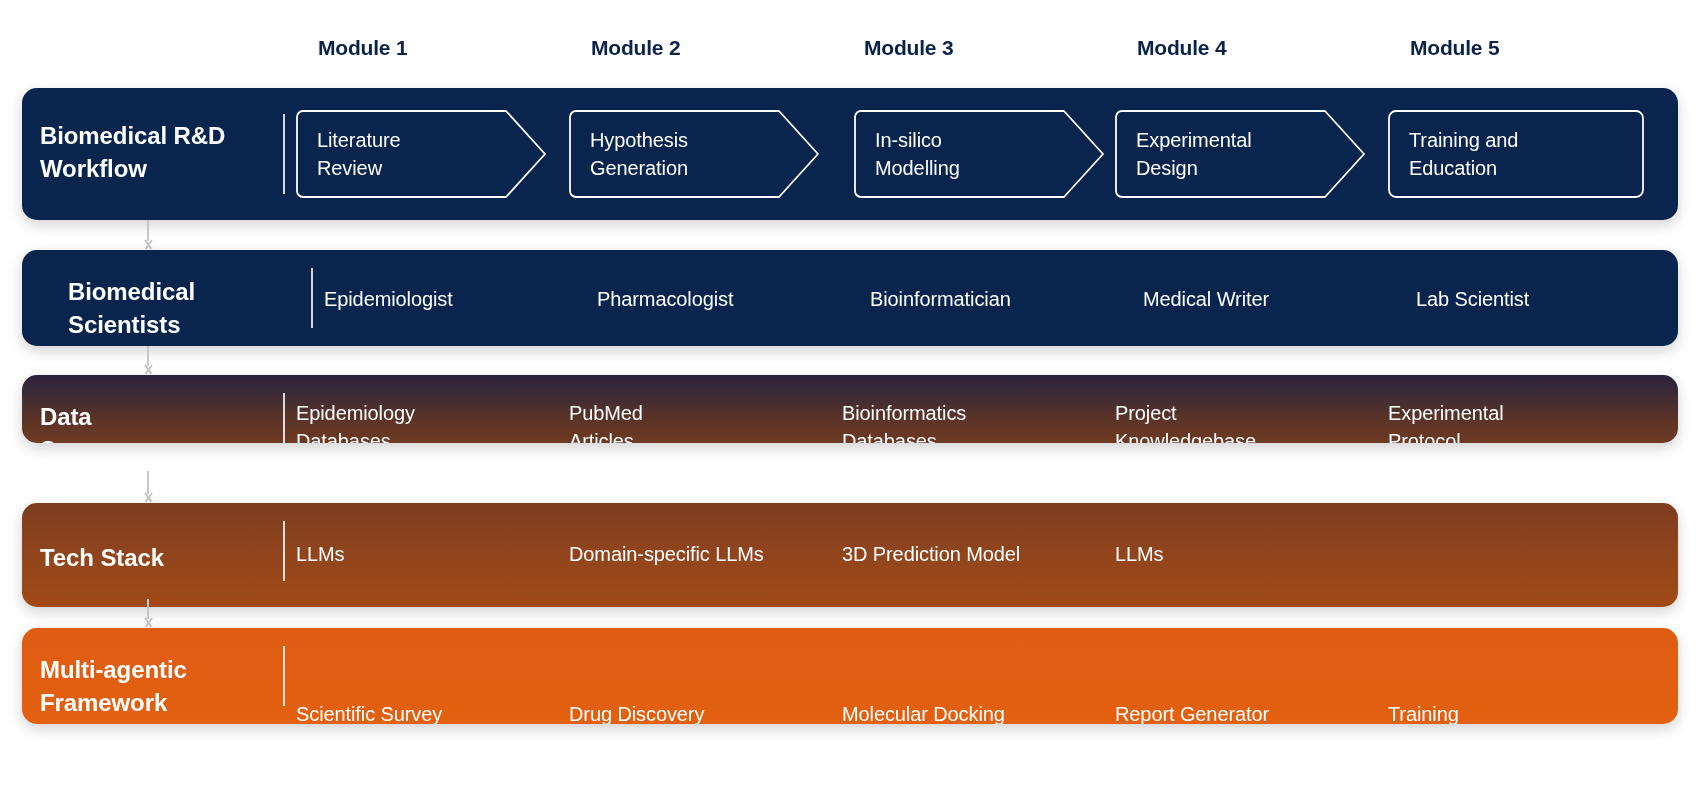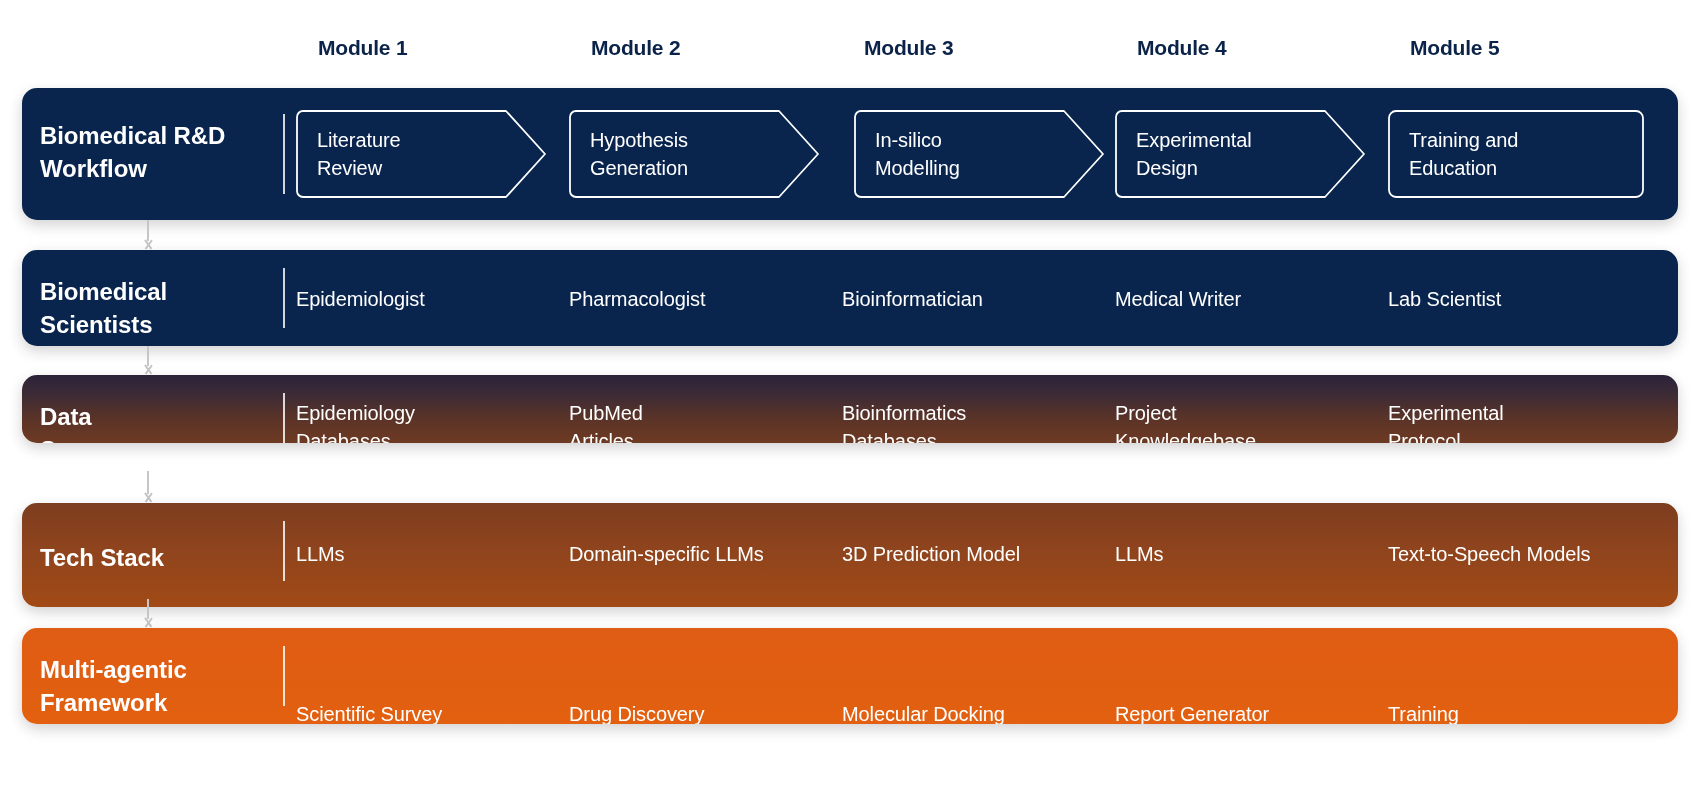--- a/index.html
+++ b/index.html
@@ -71,21 +71,21 @@
     font-size: 20px;
     color: #ffffff;
     line-height: 1.38;
     white-space: pre-line;
     letter-spacing: -0.1px;
     font-weight: 400;
   }
 
   
   #band-0 { top: 88px;  height: 132px; background: #09254e; }
-  #band-1 { top: 250px; height: 96px;  background: #09254e; }
+  #band-1 { top: 250px; height: 96px;  background: #09254e; padding-left: 28px; }
   #band-2 { top: 375px; height: 68px;  background: linear-gradient(180deg, #2b2239 0%, #3c2b36 28%, #593328 62%, #6e3a23 100%); }
   #band-3 { top: 503px; height: 104px;  background: linear-gradient(180deg, #7d3d1f 0%, #8f441d 45%, #a24a16 100%); }
   #band-4 { top: 628px; height: 96px;  background: linear-gradient(180deg, #df5c14 0%, #e2600f 100%); }
 
   #band-0 .band-label { top: 32px; }
   #band-1 .band-label { top: 26px; }
   #band-2 .band-label { top: 26px; }
   #band-3 .band-label { top: 39px; }
   #band-4 .band-label { top: 26px; }
 
@@ -264,21 +264,20 @@
   </div>
 
   <div class="band" id="band-3">
     <div class="band-inner">
       <div class="band-label">Tech Stack</div>
       <div class="band-divider"></div>
       <div class="cell-text" style="left:274px">LLMs</div>
       <div class="cell-text" style="left:547px">Domain-specific LLMs</div>
       <div class="cell-text" style="left:820px">3D Prediction Model</div>
       <div class="cell-text" style="left:1093px">LLMs</div>
-      <div class="cell-text" style="left:1366px">Text-to-Speech Models</div>
     </div>
   </div>
 
   <div class="connector" id="conn-3">
     <div class="stem"></div>
     <div class="head"></div>
   </div>
 
   <div class="band" id="band-4">
     <div class="band-inner">

